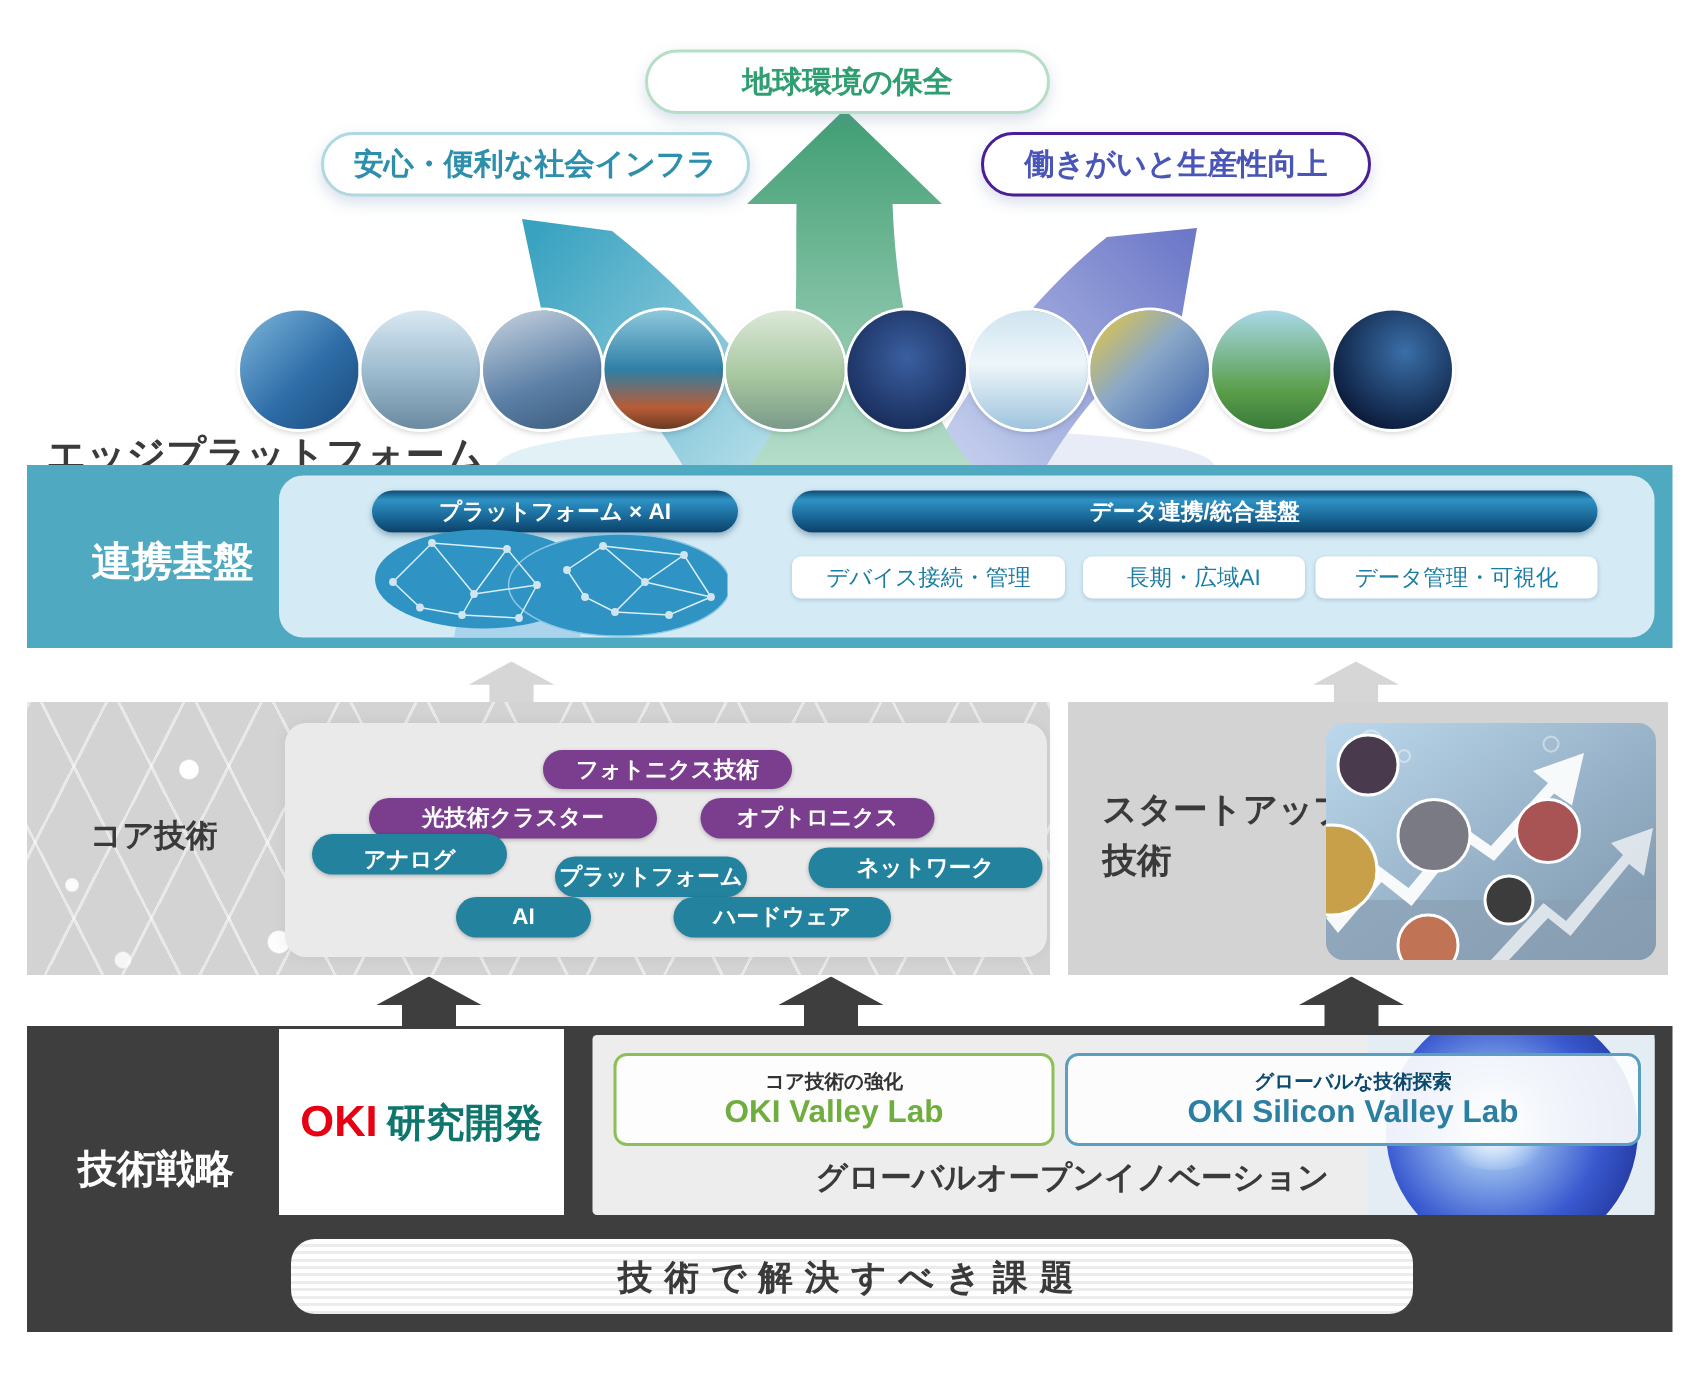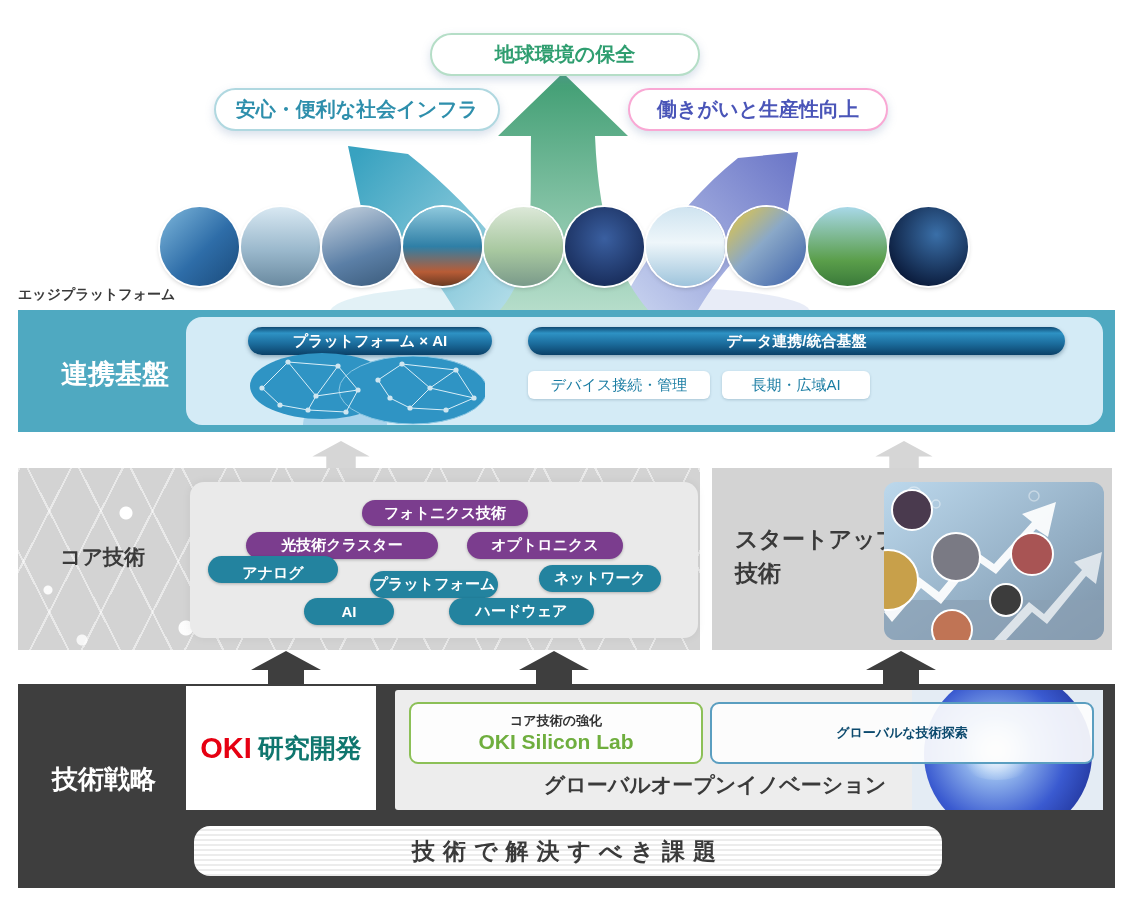--- a/index.html
+++ b/index.html
@@ -75,36 +75,36 @@
     <path d="M648,92 L588,98 C538,138 498,192 468,250 L548,250 C575,205 605,175 636,162 Z" fill="url(#gR)"></path>
     <path d="M413,13 L478,76 L445,76 C448,150 462,208 498,250 L350,250 C386,208 380,150 381,76 L348,76 Z" fill="url(#gC)"></path>
   </svg>
 
   <div class="bubble abs" style="left:430px;top:33px;width:266px;height:39px;color:#2f9e70;border:2px solid #b5dec7;">
     <span>地球環境の保全</span>
   </div>
   <div class="bubble abs" style="left:214px;top:88px;width:282px;height:39px;color:#2e8fac;border:2px solid #b0d8e0;">
     <span>安心・便利な社会インフラ</span>
   </div>
-  <div class="bubble abs" style="left:628px;top:88px;width:256px;height:39px;color:#4a55b8;border:2px solid #f9a8d4;">
+  <div class="bubble abs" style="left:654px;top:88px;width:256px;height:39px;color:#4a55b8;border:2px solid #4c1d95;">
     <span>働きがいと生産性向上</span>
   </div>
 
   <div class="photo ph1 abs" style="left:160px;top:207px;" title="factory-crane-photo"></div>
   <div class="photo ph2 abs" style="left:241px;top:207px;" title="steel-tower-photo"></div>
   <div class="photo ph3 abs" style="left:322px;top:207px;" title="highway-traffic-photo"></div>
   <div class="photo ph4 abs" style="left:403px;top:207px;" title="container-ship-photo"></div>
   <div class="photo ph5 abs" style="left:484px;top:207px;" title="industrial-city-photo"></div>
   <div class="photo ph6 abs" style="left:565px;top:207px;" title="control-room-photo"></div>
   <div class="photo ph7 abs" style="left:646px;top:207px;" title="researchers-photo"></div>
   <div class="photo ph8 abs" style="left:727px;top:207px;" title="robot-arm-photo"></div>
   <div class="photo ph9 abs" style="left:808px;top:207px;" title="bridge-nature-photo"></div>
   <div class="photo ph10 abs" style="left:889px;top:207px;" title="satellite-photo"></div>
 
-  <div class="hdr abs" style="left:18px;top:286px;font-size:14px;font-family:Liberation Serif, serif;">エッジプラットフォーム</div>
+  <div class="hdr abs" style="left:31px;top:286px;font-size:26px;font-family:Liberation Serif, serif;">エッジプラットフォーム</div>
 
   <div class="teal-band abs" style="left:18px;top:310px;width:1097px;height:122px;"></div>
   <div class="label-white abs" style="left:45px;top:356px;width:140px;font-size:27px;text-align:center;">連携基盤</div>
   <div class="blue-panel abs" style="left:186px;top:317px;width:917px;height:108px;"></div>
 
   <div class="dark-pill abs" style="left:248px;top:327px;width:244px;height:28px;">
     <span>プラットフォーム × AI</span>
   </div>
   <div class="dark-pill abs" style="left:528px;top:327px;width:537px;height:28px;">
     <span>データ連携/統合基盤</span>
@@ -137,20 +137,23 @@
         <circle cx="196" cy="60" r="2.6"></circle>
     </g>
   </svg>
 
   <div class="feature-box abs" style="left:528px;top:371px;width:182px;height:28px;">
     <span>デバイス接続・管理</span>
   </div>
   <div class="feature-box abs" style="left:722px;top:371px;width:148px;height:28px;">
     <span>長期・広域AI</span>
   </div>
+  <div class="feature-box abs" style="left:877px;top:371px;width:188px;height:28px;">
+    <span>データ管理・可視化</span>
+  </div>
 
   <svg class="abs" style="left:305px;top:441px;" width="72" height="27" viewBox="0 0 78 33">
     <polygon points="39,0 74,19 57,19 57,33 21,33 21,19 4,19" fill="#d6d6d6"></polygon>
   </svg>
   <svg class="abs" style="left:868px;top:441px;" width="72" height="27" viewBox="0 0 78 33">
     <polygon points="39,0 74,19 57,19 57,33 21,33 21,19 4,19" fill="#d6d6d6"></polygon>
   </svg>
 
   <div class="core-band abs" style="left:18px;top:468px;width:682px;height:182px;"></div>
   <div class="hdr abs" style="left:60px;top:543px;font-size:21px;">コア技術</div>
@@ -164,21 +167,21 @@
   </div>
   <div class="tech-pill purple abs" style="left:467px;top:532px;width:156px;height:27px;">
     <span>オプトロニクス</span>
   </div>
   <div class="tech-pill teal abs" style="left:208px;top:556px;width:130px;height:27px;align-items:flex-end;">
     <span>アナログ</span>
   </div>
   <div class="tech-pill teal abs" style="left:370px;top:571px;width:128px;height:27px;text-align:right;">
     <span>プラットフォーム</span>
   </div>
-  <div class="tech-pill teal abs" style="left:539px;top:565px;width:122px;height:27px;font-family:Liberation Mono, monospace;">
+  <div class="tech-pill teal abs" style="left:539px;top:565px;width:156px;height:27px;font-family:Liberation Mono, monospace;">
     <span>ネットワーク</span>
   </div>
   <div class="tech-pill teal abs" style="left:304px;top:598px;width:90px;height:27px;">
     <span>AI</span>
   </div>
   <div class="tech-pill teal abs" style="left:449px;top:598px;width:145px;height:27px;">
     <span>ハードウェア</span>
   </div>
 
   <div class="abs" style="left:712px;top:468px;width:400px;height:182px;background:#d3d3d3;"></div>
@@ -232,24 +235,25 @@
   <div class="abs" style="left:395px;top:690px;width:708px;height:120px;background:#ededed;border-radius:3px;"></div>
   <div class="abs" style="left:912px;top:690px;width:191px;height:120px;overflow:hidden;background:#e4ecf4;">
     <div class="abs" style="left:12px;top:-20px;width:168px;height:168px;border-radius:50%;
          background:radial-gradient(circle at 42% 48%, #eef6ff 0%, #9cc0f0 18%, #3a5ad0 55%, #1a2a8a 90%);"></div>
     <div class="abs" style="left:40px;top:30px;width:90px;height:60px;border-radius:50%;
          background:radial-gradient(circle, rgba(255,255,255,.85) 0%, rgba(255,255,255,0) 65%);"></div>
   </div>
 
   <div class="lab-box abs" style="left:409px;top:702px;width:290px;height:58px;background:#fdfdfd;border:2px solid #8cc057;">
     <div style="color:#333;font-weight:bold;font-size:13px;">コア技術の強化</div>
-    <div style="color:#6fae3e;font-weight:bold;font-size:21px;">OKI Silicon Lab</div>
+    <div style="color:#6fae3e;font-weight:bold;font-size:21px;">OKI Valley Lab</div>
   </div>
   <div class="lab-box abs" style="left:710px;top:702px;width:380px;height:58px;background:rgba(253,253,253,.92);border:2px solid #5a9ec0;">
     <div style="color:#0c4a6e;font-weight:bold;font-size:13px;">グローバルな技術探索</div>
+    <div style="color:#2b7fa3;font-weight:bold;font-size:21px;">OKI Silicon Valley Lab</div>
   </div>
   <div class="abs" style="left:395px;top:771px;width:640px;text-align:center;color:#3a3a3a;font-weight:bold;font-size:21px;">グローバルオープンイノベーション</div>
 
   <div class="stripe-bar abs" style="left:194px;top:826px;width:748px;height:50px;">
     <span style="color:#3a3a3a;font-weight:bold;font-size:23px;letter-spacing:8px;">技術で解決すべき課題</span>
   </div>
 
 </div>
 
 </body></html>

